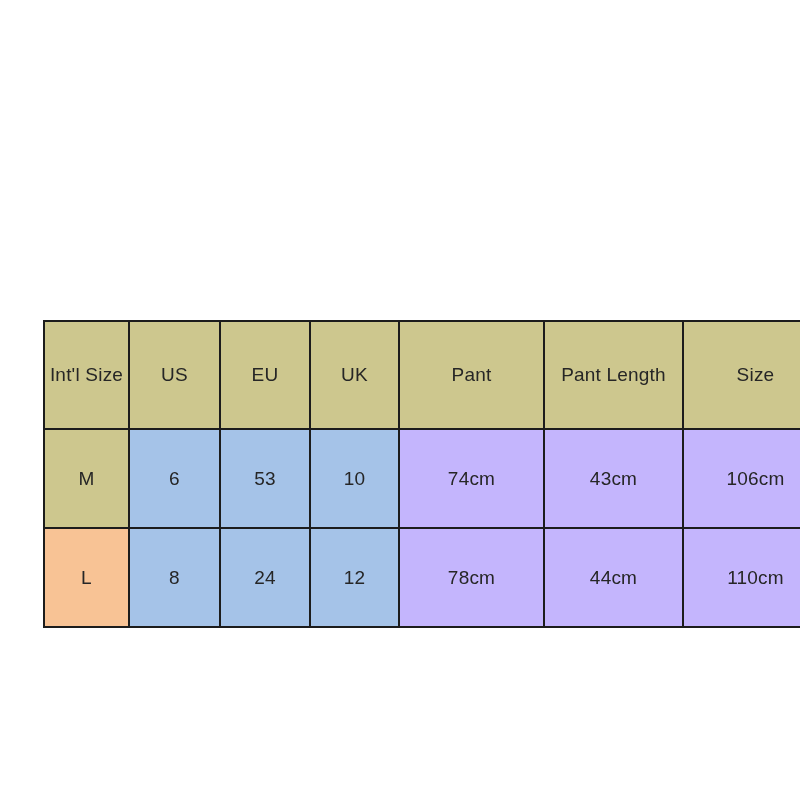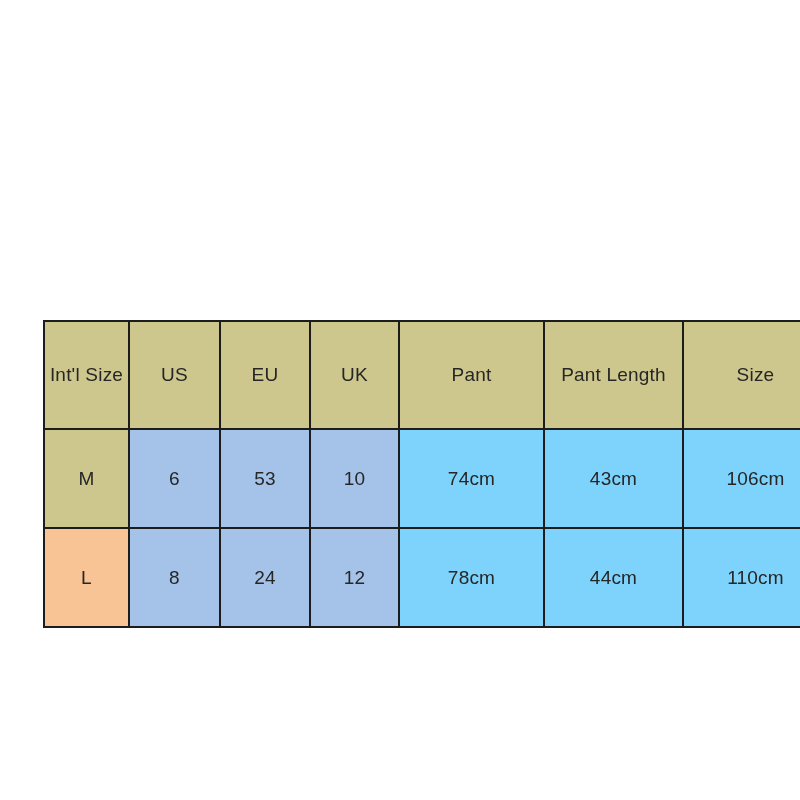--- a/index.html
+++ b/index.html
@@ -53,21 +53,21 @@
   col.c-hips  { width: 145px; }
 
   
   tr.header-row td { height: 66px; }
   tr.body-row td   { height: 60px; }
 
   
   .fill-khaki  { background: #cdc78e; }
   .fill-orange { background: #f8c395; }
   .fill-blue   { background: #a5c3e8; }
-  .fill-white  { background: #7dd3fc; }
+  .fill-white  { background: #c4b5fd; }
 
   .fill-blue  { color: #23324a; }
   .fill-khaki { color: #2b2b20; }
   .fill-orange{ color: #3a2a1c; }
   .fill-white { color: #212121; }
 </style>
 </head>
 <body>
 
 <div id="size-chart-wrap">

